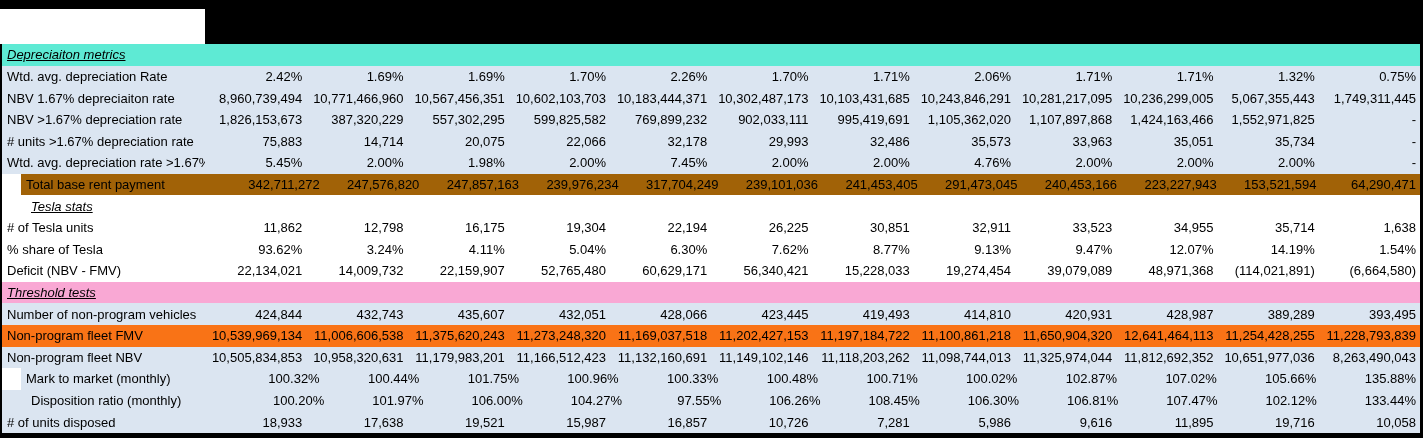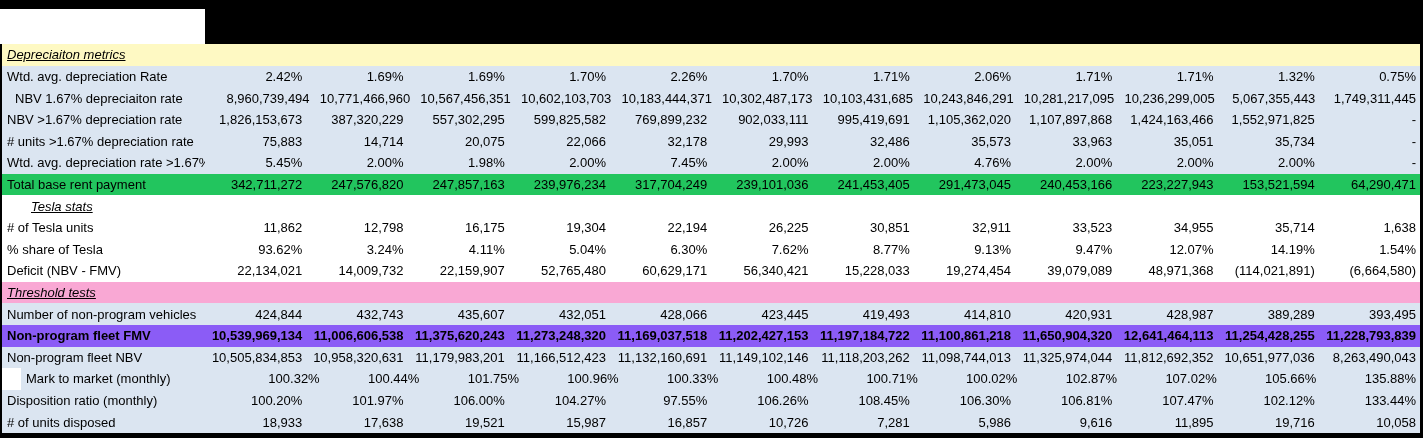--- a/index.html
+++ b/index.html
@@ -79,40 +79,40 @@
   }
 </style>
 </head>
 <body>
 
 <div class="screen">
   <div class="top-strip"></div>
   <div class="redacted-header"></div>
   <div class="table-area">
     <div class="table-body">
-        <div class="row" style="background: #fef9c3;">
+        <div class="row" style="background: #5eead4;">
           <div class="cell label-cell section-title">Depreciaiton metrics</div>
           <div class="cell filler"></div>
         </div>
         <div class="row" style="background: rgb(219, 229, 241);">
           <div class="cell label-cell">Wtd. avg. depreciation Rate</div>
           <div class="cell value-cell">2.42%</div>
           <div class="cell value-cell">1.69%</div>
           <div class="cell value-cell">1.69%</div>
           <div class="cell value-cell">1.70%</div>
           <div class="cell value-cell">2.26%</div>
           <div class="cell value-cell">1.70%</div>
           <div class="cell value-cell">1.71%</div>
           <div class="cell value-cell">2.06%</div>
           <div class="cell value-cell">1.71%</div>
           <div class="cell value-cell">1.71%</div>
           <div class="cell value-cell">1.32%</div>
           <div class="cell value-cell">0.75%</div>
         </div>
-        <div class="row" style="background: rgb(219, 229, 241); padding-left: 8px;">
+        <div class="row" style="background: rgb(219, 229, 241);">
           <div class="cell label-cell">NBV 1.67% depreciaiton rate</div>
           <div class="cell value-cell">8,960,739,494</div>
           <div class="cell value-cell">10,771,466,960</div>
           <div class="cell value-cell">10,567,456,351</div>
           <div class="cell value-cell">10,602,103,703</div>
           <div class="cell value-cell">10,183,444,371</div>
           <div class="cell value-cell">10,302,487,173</div>
           <div class="cell value-cell">10,103,431,685</div>
           <div class="cell value-cell">10,243,846,291</div>
           <div class="cell value-cell">10,281,217,095</div>
@@ -158,21 +158,21 @@
           <div class="cell value-cell">2.00%</div>
           <div class="cell value-cell">7.45%</div>
           <div class="cell value-cell">2.00%</div>
           <div class="cell value-cell">2.00%</div>
           <div class="cell value-cell">4.76%</div>
           <div class="cell value-cell">2.00%</div>
           <div class="cell value-cell">2.00%</div>
           <div class="cell value-cell">2.00%</div>
           <div class="cell value-cell">-</div>
         </div>
-        <div class="row" style="background: #22c55e;">
+        <div class="row" style="background: #a16207; margin-left: 19px;">
           <div class="cell label-cell">Total base rent payment</div>
           <div class="cell value-cell">342,711,272</div>
           <div class="cell value-cell">247,576,820</div>
           <div class="cell value-cell">247,857,163</div>
           <div class="cell value-cell">239,976,234</div>
           <div class="cell value-cell">317,704,249</div>
           <div class="cell value-cell">239,101,036</div>
           <div class="cell value-cell">241,453,405</div>
           <div class="cell value-cell">291,473,045</div>
           <div class="cell value-cell">240,453,166</div>
@@ -241,21 +241,21 @@
           <div class="cell value-cell">432,051</div>
           <div class="cell value-cell">428,066</div>
           <div class="cell value-cell">423,445</div>
           <div class="cell value-cell">419,493</div>
           <div class="cell value-cell">414,810</div>
           <div class="cell value-cell">420,931</div>
           <div class="cell value-cell">428,987</div>
           <div class="cell value-cell">389,289</div>
           <div class="cell value-cell">393,495</div>
         </div>
-        <div class="row" style="background: #8b5cf6; font-weight: bold;">
+        <div class="row" style="background: #f97316;">
           <div class="cell label-cell">Non-program fleet FMV</div>
           <div class="cell value-cell">10,539,969,134</div>
           <div class="cell value-cell">11,006,606,538</div>
           <div class="cell value-cell">11,375,620,243</div>
           <div class="cell value-cell">11,273,248,320</div>
           <div class="cell value-cell">11,169,037,518</div>
           <div class="cell value-cell">11,202,427,153</div>
           <div class="cell value-cell">11,197,184,722</div>
           <div class="cell value-cell">11,100,861,218</div>
           <div class="cell value-cell">11,650,904,320</div>
@@ -286,21 +286,21 @@
           <div class="cell value-cell">100.96%</div>
           <div class="cell value-cell">100.33%</div>
           <div class="cell value-cell">100.48%</div>
           <div class="cell value-cell">100.71%</div>
           <div class="cell value-cell">100.02%</div>
           <div class="cell value-cell">102.87%</div>
           <div class="cell value-cell">107.02%</div>
           <div class="cell value-cell">105.66%</div>
           <div class="cell value-cell">135.88%</div>
         </div>
-        <div class="row" style="background: rgb(219, 229, 241);">
+        <div class="row" style="background: rgb(219, 229, 241); padding-left: 24px;">
           <div class="cell label-cell">Disposition ratio (monthly)</div>
           <div class="cell value-cell">100.20%</div>
           <div class="cell value-cell">101.97%</div>
           <div class="cell value-cell">106.00%</div>
           <div class="cell value-cell">104.27%</div>
           <div class="cell value-cell">97.55%</div>
           <div class="cell value-cell">106.26%</div>
           <div class="cell value-cell">108.45%</div>
           <div class="cell value-cell">106.30%</div>
           <div class="cell value-cell">106.81%</div>

